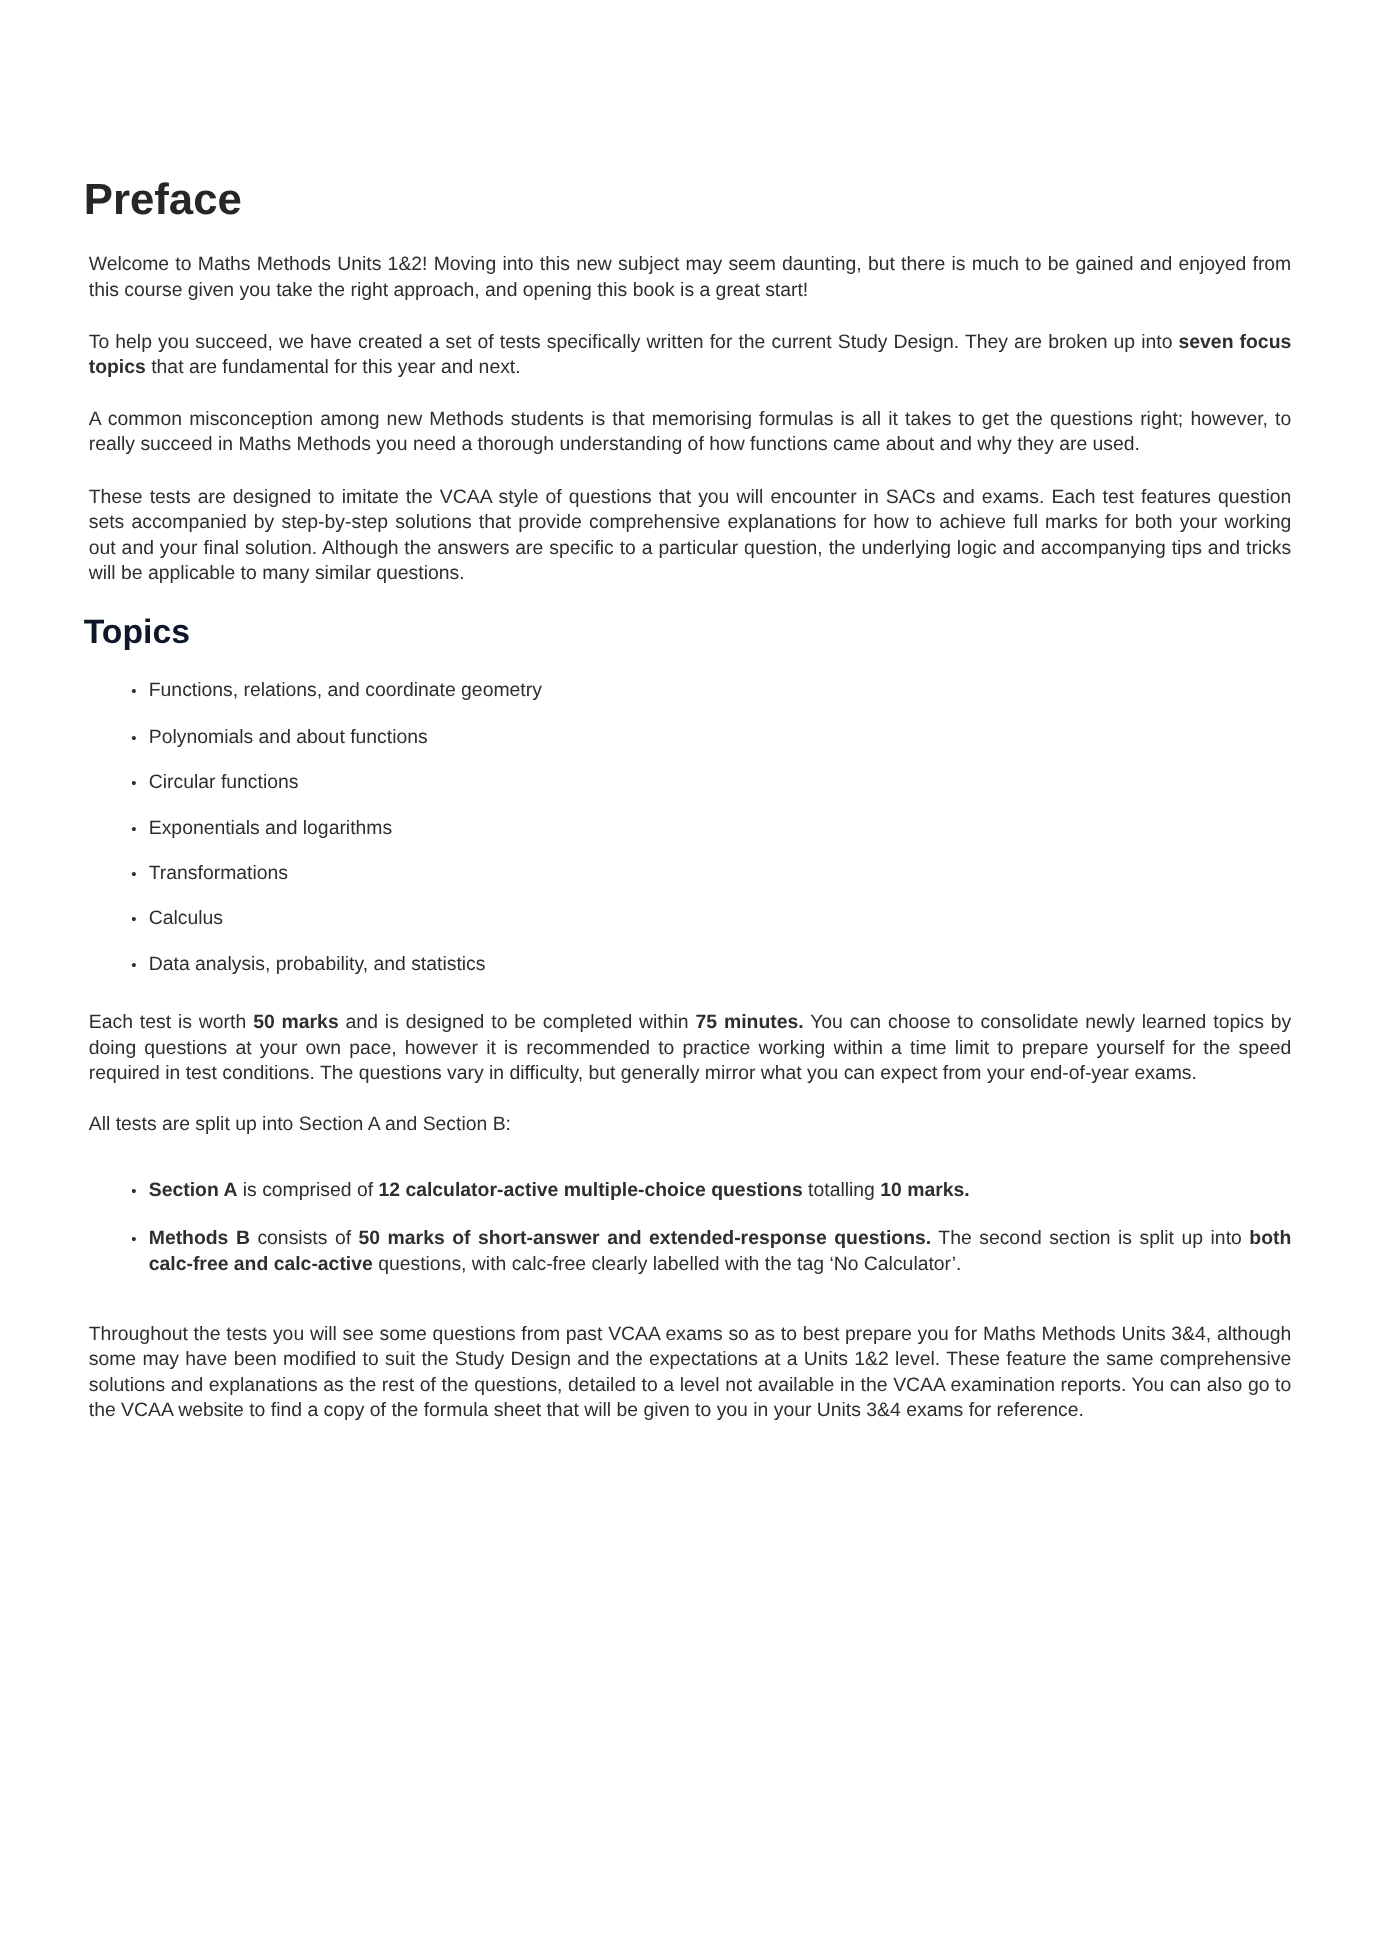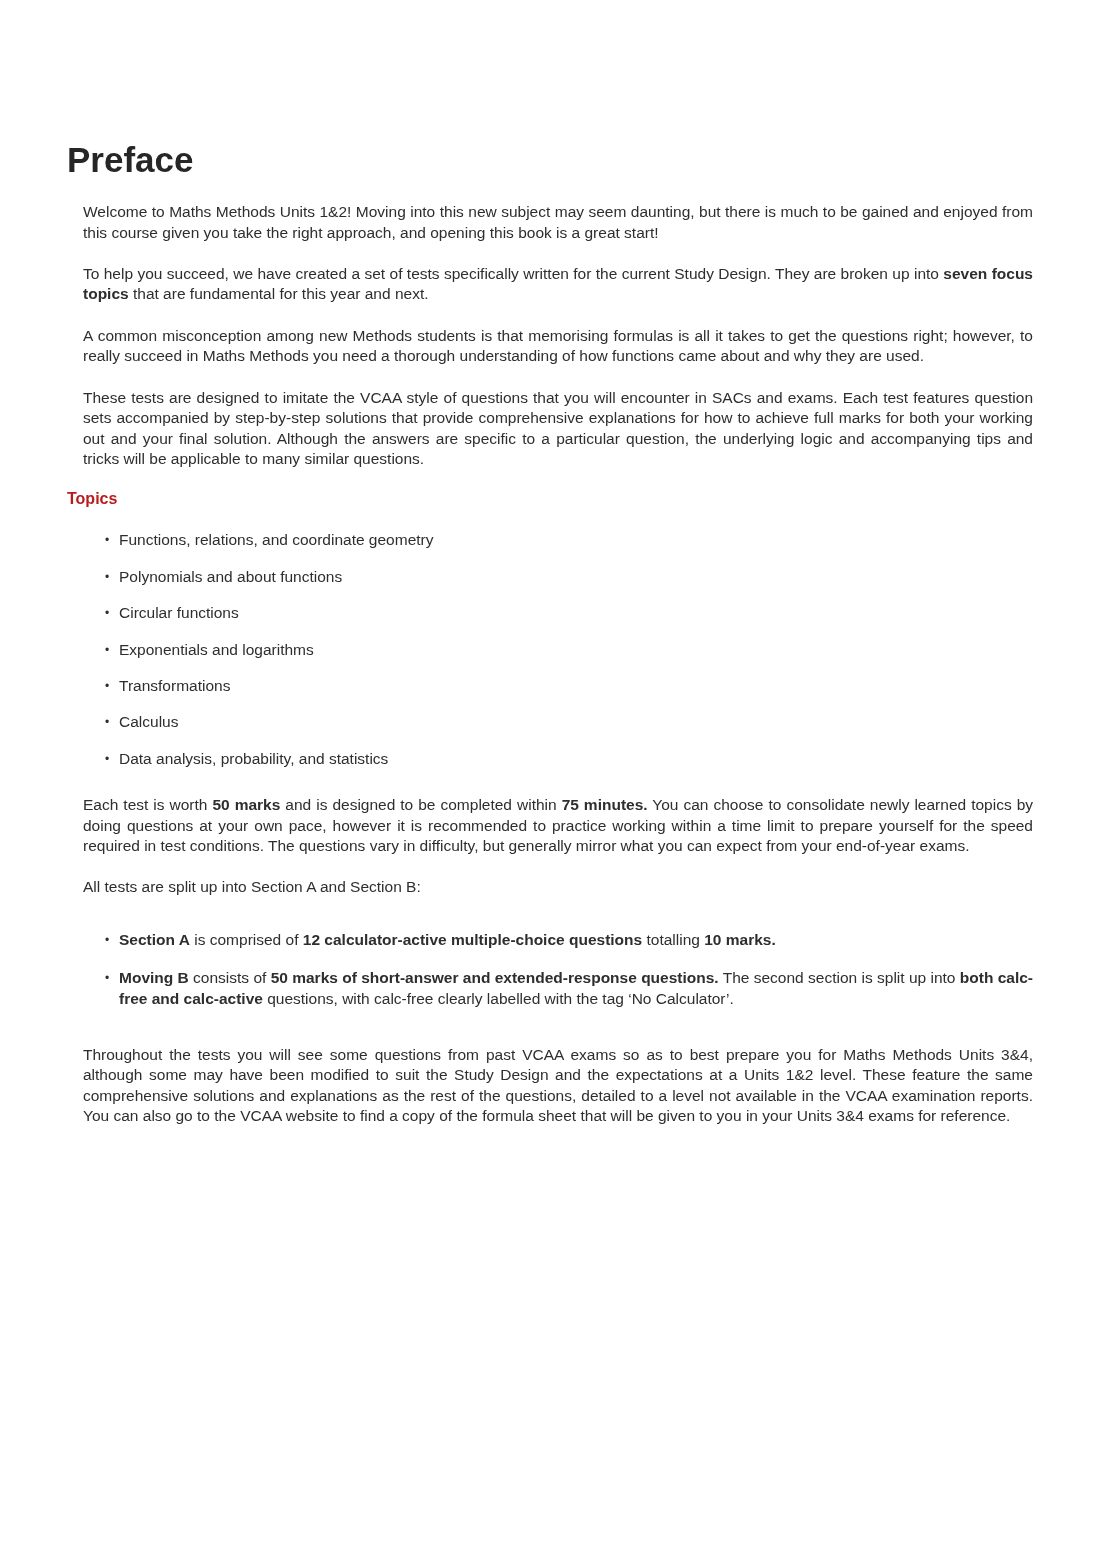--- a/index.html
+++ b/index.html
@@ -26,27 +26,27 @@
     font-size: 35px;
     font-weight: bold;
     margin: 0 0 22px 0;
     line-height: 1.15;
     color: #262626;
   }
   p.body-para {
     font-size: 15.5px;
     line-height: 20.4px;
     text-align: justify;
-    margin: 0 0 21px 16px;
+    margin: 0 0 21px 4px;
   }
   h2.topics-heading {
-    font-size: 16px;
+    font-size: 27px;
     font-weight: bold;
     margin: 6px 0 22px 0;
-    color: #b91c1c;
+    color: #0f172a;
   }
   ul.bullet-list {
     list-style: none;
     margin: 0 0 26px 0;
     padding: 0 0 0 38px;
   }
   ul.bullet-list li {
     display: flex;
     align-items: flex-start;
     font-size: 15.5px;
@@ -130,21 +130,21 @@
 
   <p class="body-para">All tests are split up into Section A and Section B:</p>
 
   <ul class="bullet-list section-list">
     <li>
       <span class="bullet">•</span>
       <span class="li-text"><b>Section A</b> is comprised of <b>12 calculator-active multiple-choice questions</b> totalling <b>10 marks.</b></span>
     </li>
     <li>
       <span class="bullet">•</span>
-      <span class="li-text"><b>Moving B</b> consists of <b>50 marks of short-answer and extended-response questions.</b> The second section is split up into <b>both calc-free and calc-active</b> questions, with calc-free clearly labelled with the tag ‘No Calculator’.</span>
+      <span class="li-text"><b>Methods B</b> consists of <b>50 marks of short-answer and extended-response questions.</b> The second section is split up into <b>both calc-free and calc-active</b> questions, with calc-free clearly labelled with the tag ‘No Calculator’.</span>
     </li>
   </ul>
 
   <p class="body-para">Throughout the tests you will see some questions from past VCAA exams so as to best prepare you for Maths Methods Units 3&amp;4, although some may have been modified to suit the Study Design and the expectations at a Units 1&amp;2 level. These feature the same comprehensive solutions and explanations as the rest of the questions, detailed to a level not available in the VCAA examination reports. You can also go to the VCAA website to find a copy of the formula sheet that will be given to you in your Units 3&amp;4 exams for reference.</p>
 
   <p class="body-para">Best of luck in your VCE required!</p>
 
   <div class="attribution">– Bridgette Benney, Dana Edwards, and Shani Wilson</div>
 
 </div>

